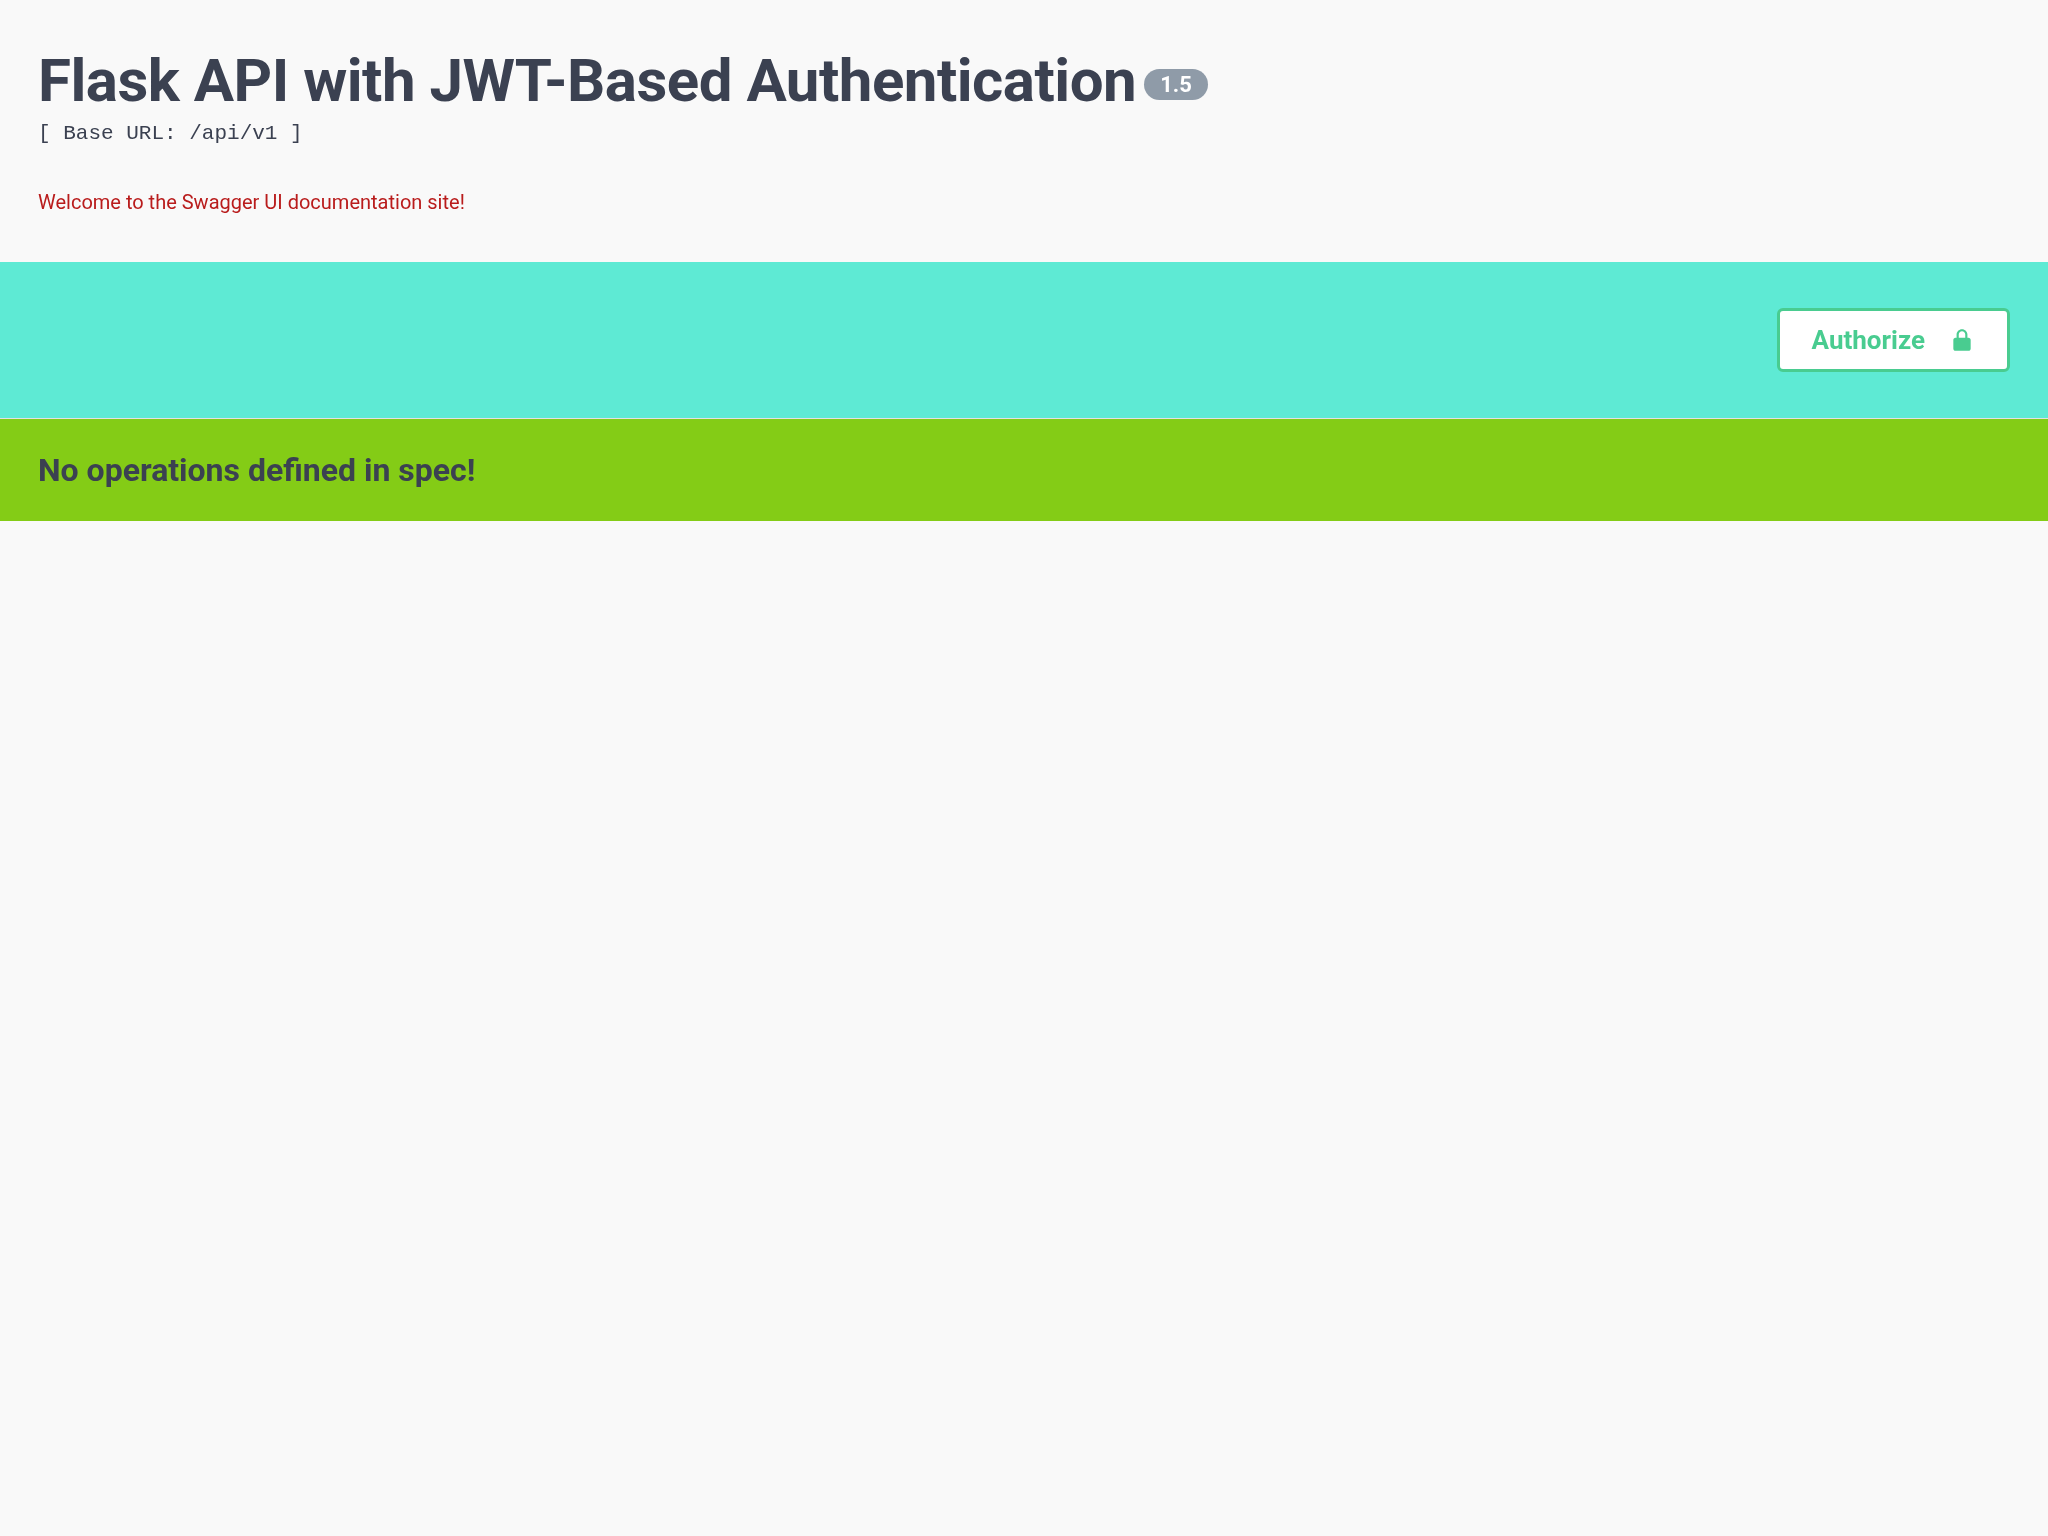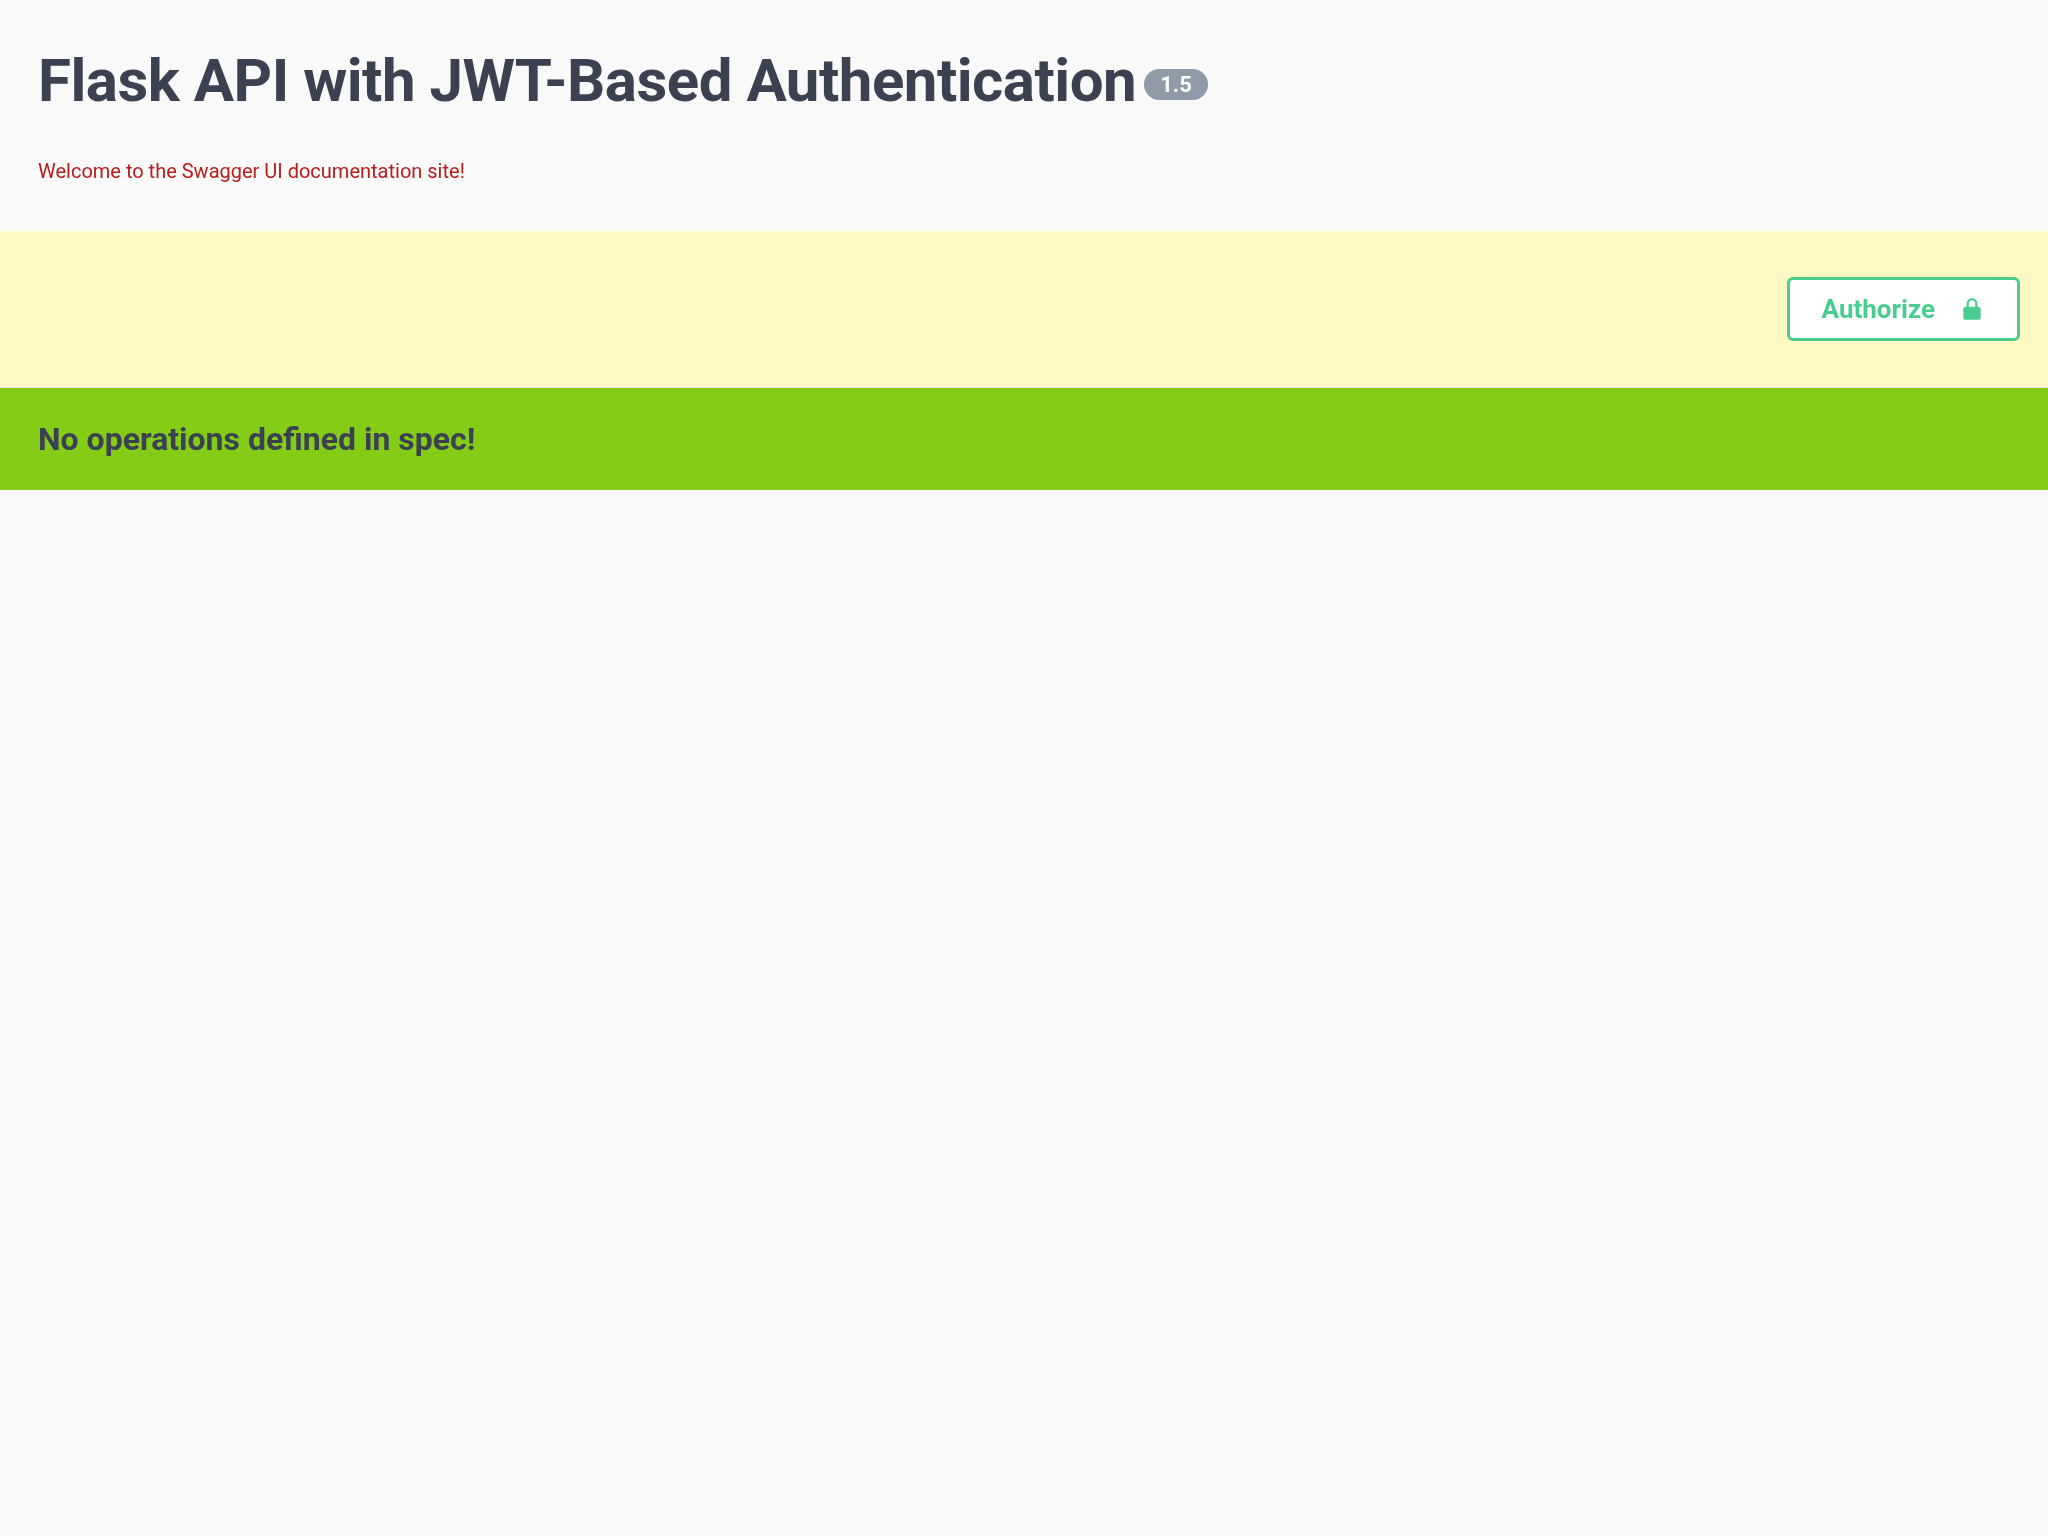--- a/index.html
+++ b/index.html
@@ -53,22 +53,22 @@
       font-size: 22px;
       margin-top: 4px;
       text-decoration: none;
     }
     .description {
       font-size: 20px;
       color: #b91c1c;
       margin-top: 45px;
     }
     .auth-section {
-      background: #fef9c3;
-      padding: 46px 28px 46px 38px;
+      background: #5eead4;
+      padding: 46px 38px 46px 38px;
       display: flex;
       justify-content: flex-end;
       border-bottom: 1px solid #e2e2e2;
     }
     .authorize-btn {
       background: #ffffff;
       border: 3px solid #49cc90;
       border-radius: 6px;
       color: #49cc90;
       font-size: 26px;
@@ -96,20 +96,21 @@
     }
   </style>
 </head>
 <body>
 
 <div class="header-section">
   <div class="title-row">
     <h1 class="api-title">Flask API with JWT-Based Authentication</h1>
     <span class="version-badge">1.5</span>
   </div>
+  <div class="base-url">[ Base URL: /api/v1 ]</div>
   <div class="description">Welcome to the Swagger UI documentation site!</div>
 </div>
 
 <div class="auth-section">
   <button class="authorize-btn">
     <span>Authorize</span>
     <svg class="lock-icon" viewBox="0 0 24 24">
       <path d="M12 2C9.24 2 7 4.24 7 7v3H6c-1.1 0-2 .9-2 2v8c0 1.1.9 2 2 2h12c1.1 0 2-.9 2-2v-8c0-1.1-.9-2-2-2h-1V7c0-2.76-2.24-5-5-5zm0 2c1.66 0 3 1.34 3 3v3H9V7c0-1.66 1.34-3 3-3z"></path>
     </svg>
   </button>

